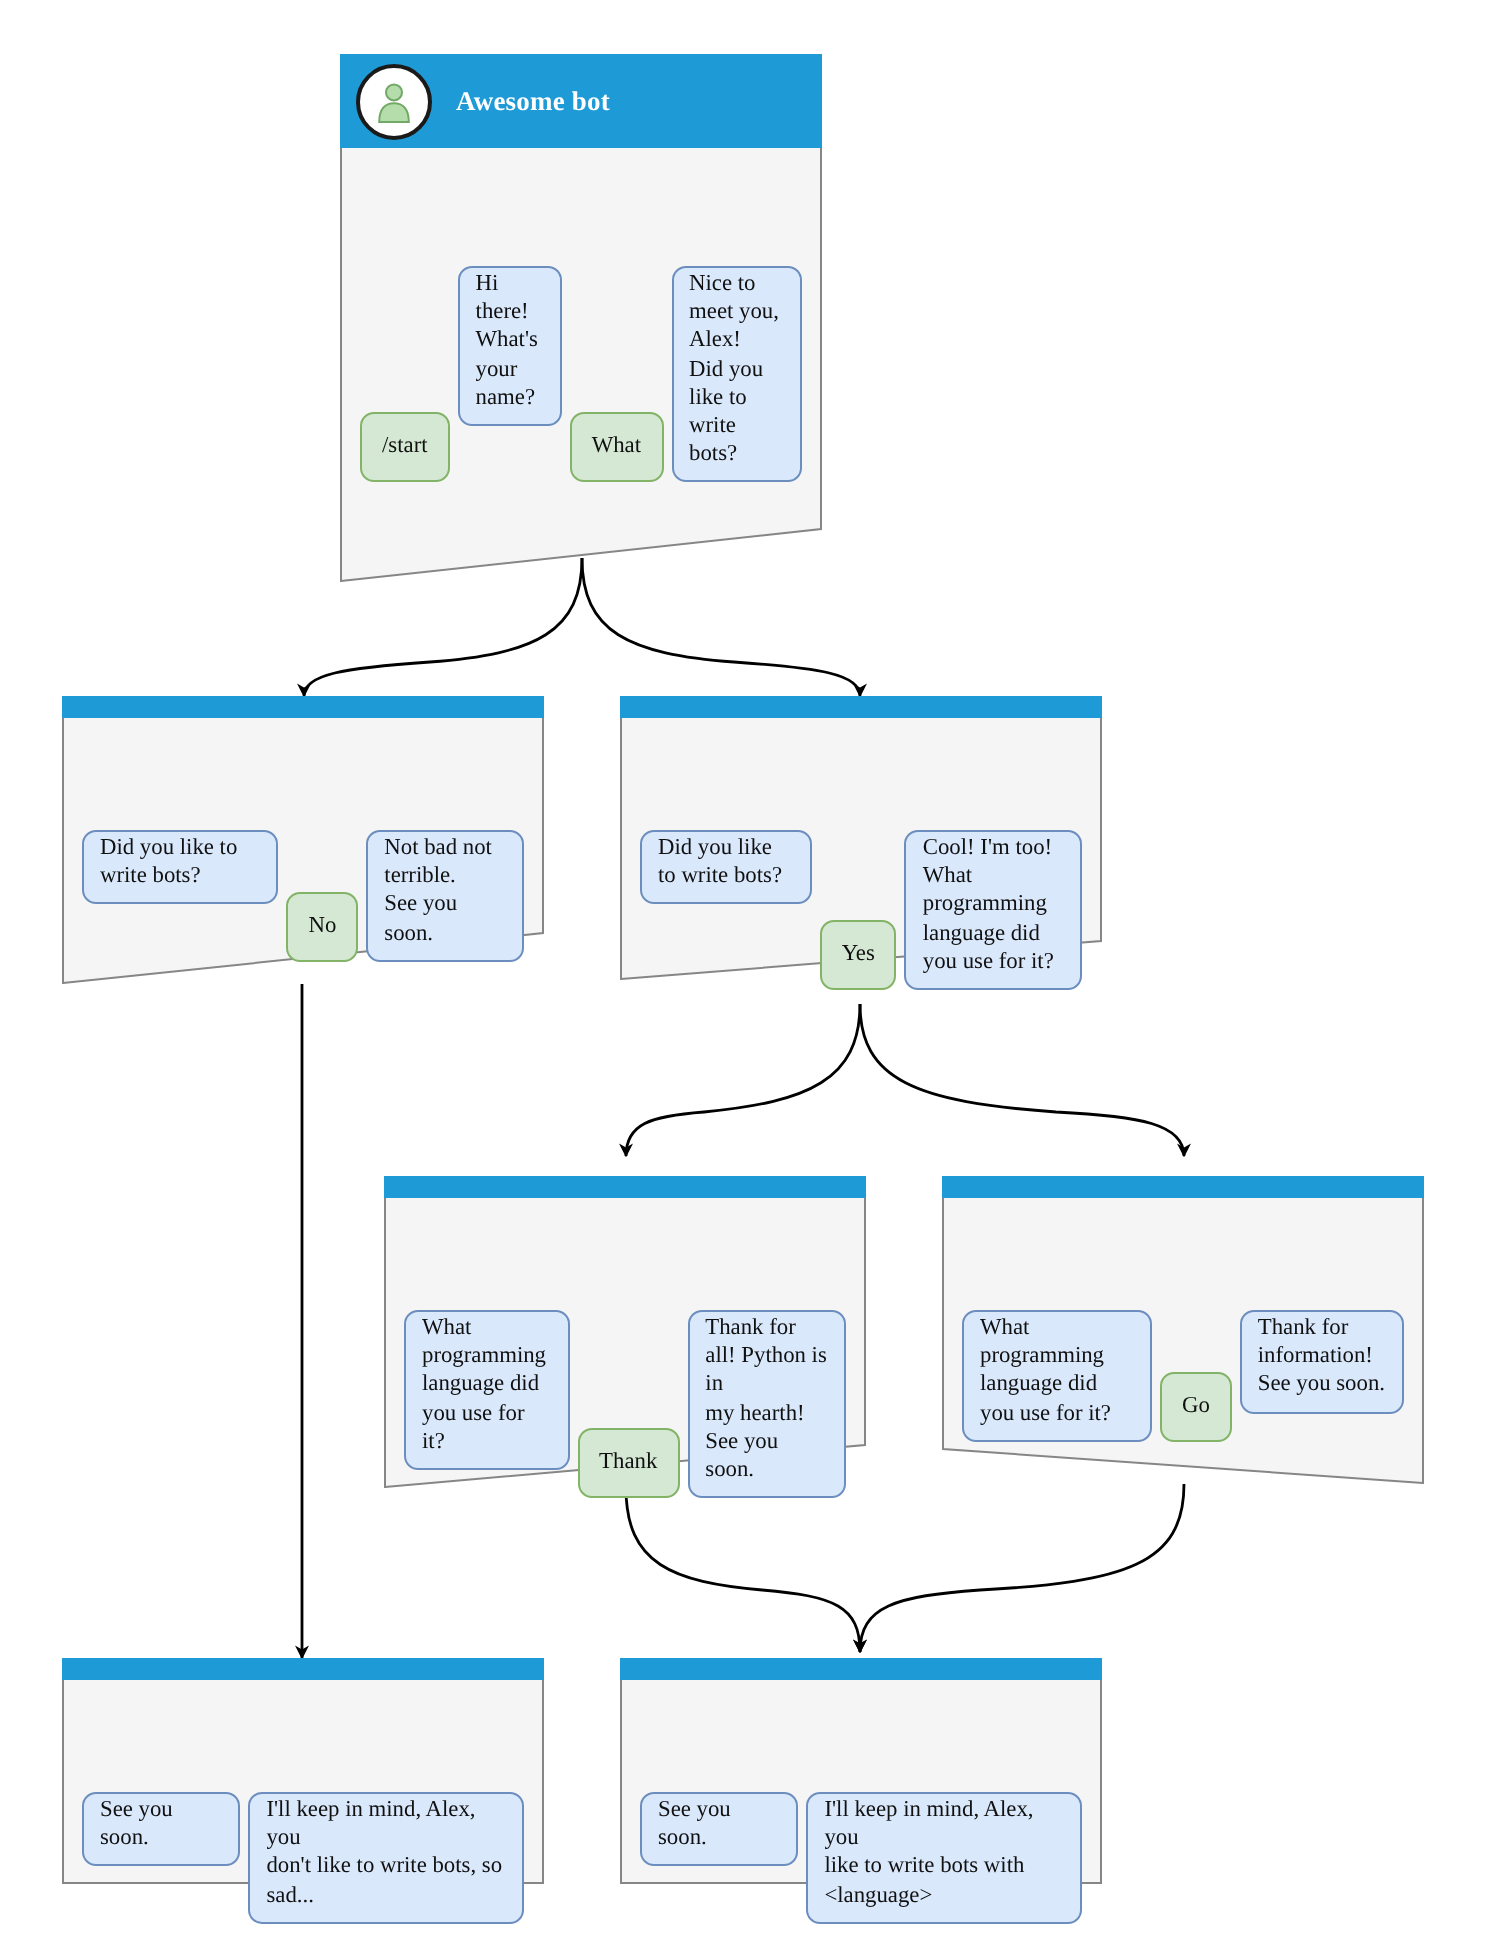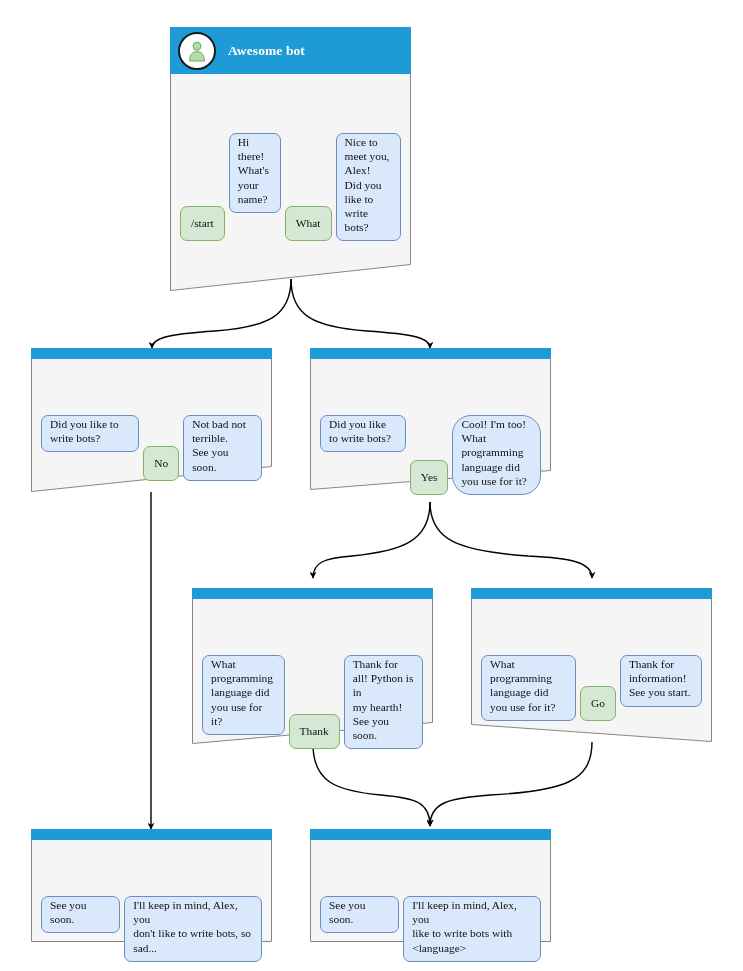--- a/index.html
+++ b/index.html
@@ -192,21 +192,21 @@
 
   <div class="node" style="left:310px; top:348px; width:241px; height:142px;">
     <svg class="node-shape" viewBox="0 0 241 142" preserveAspectRatio="none">
       <path d="M 0.5,0.5 L 240.5,0.5 L 240.5,122.5 L 0.5,141.5 Z" fill="#f5f5f5" stroke="#868686" stroke-width="1"></path>
     </svg>
     <div class="node-body">
       <div class="node-header thin"></div>
       <div class="chat" style="top:11px;">
         <div class="bubble bot" style="max-width:78%;">Did you like to write bots?</div>
         <div class="bubble user pad">Yes</div>
-        <div class="bubble bot" style="max-width:70%;border-radius:19px;">Cool! I'm too!
+        <div class="bubble bot" style="max-width:70%;">Cool! I'm too!
 What programming
 language did you use for it?</div>
       </div>
     </div>
   </div>
 
   <div class="node" style="left:192px; top:588px; width:241px; height:156px;">
     <svg class="node-shape" viewBox="0 0 241 156" preserveAspectRatio="none">
       <path d="M 0.5,0.5 L 240.5,0.5 L 240.5,134.5 L 0.5,155.5 Z" fill="#f5f5f5" stroke="#868686" stroke-width="1"></path>
     </svg>
@@ -227,21 +227,21 @@
     <svg class="node-shape" viewBox="0 0 241 154" preserveAspectRatio="none">
       <path d="M 0.5,0.5 L 240.5,0.5 L 240.5,153.5 L 0.5,136.5 Z" fill="#f5f5f5" stroke="#868686" stroke-width="1"></path>
     </svg>
     <div class="node-body">
       <div class="node-header thin"></div>
       <div class="chat" style="top:11px;">
         <div class="bubble bot" style="max-width:72%;">What programming
 language did you use for it?</div>
         <div class="bubble user pad">Go</div>
         <div class="bubble bot" style="max-width:72%;">Thank for information!
-See you start.</div>
+See you soon.</div>
       </div>
     </div>
   </div>
 
   <div class="node" style="left:31px; top:829px; width:241px; height:113px;">
     <svg class="node-shape" viewBox="0 0 241 113" preserveAspectRatio="none">
       <path d="M 0.5,0.5 L 240.5,0.5 L 240.5,112.5 L 0.5,112.5 Z" fill="#f5f5f5" stroke="#868686" stroke-width="1"></path>
     </svg>
     <div class="node-body">
       <div class="node-header thin"></div>

